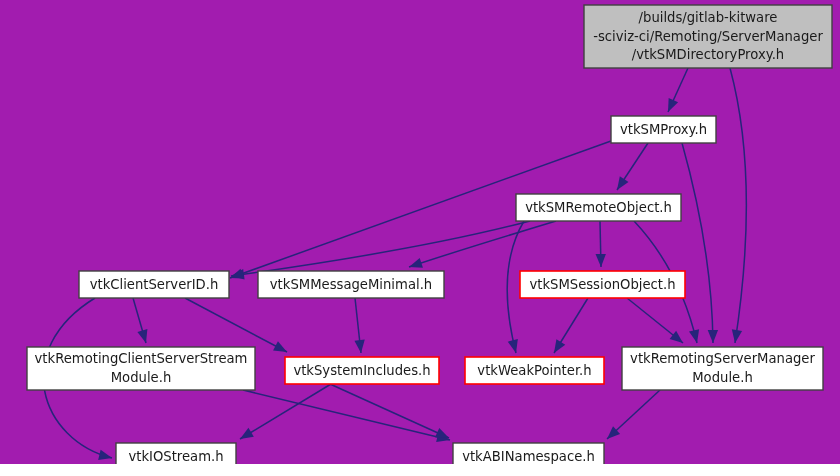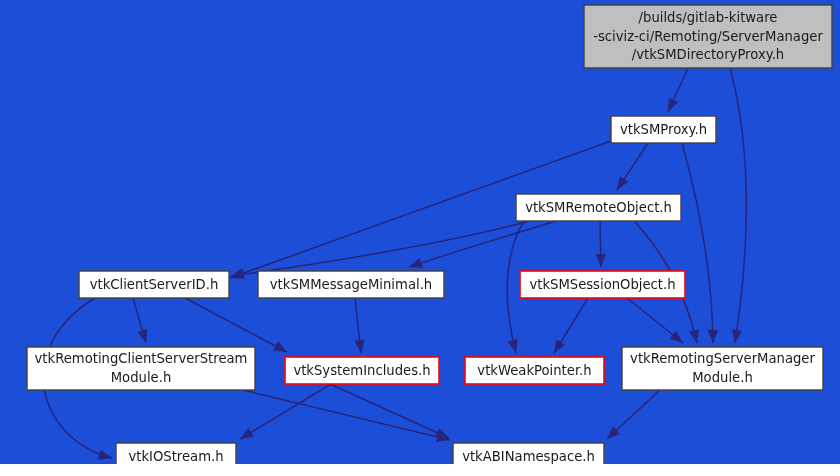--- a/index.html
+++ b/index.html
@@ -4,21 +4,21 @@
 <style>
   html, body {
     margin: 0;
     padding: 0;
     background: #ffffff;
   }
   #graph-root {
     position: relative;
     width: 840px;
     height: 464px;
-    background: #1d4ed8;
+    background: #a21caf;
     font-family: "DejaVu Sans", sans-serif;
     overflow: hidden;
   }
   svg.graph-canvas {
     position: absolute;
     left: 0;
     top: 0;
     width: 840px;
     height: 476px;
   }

